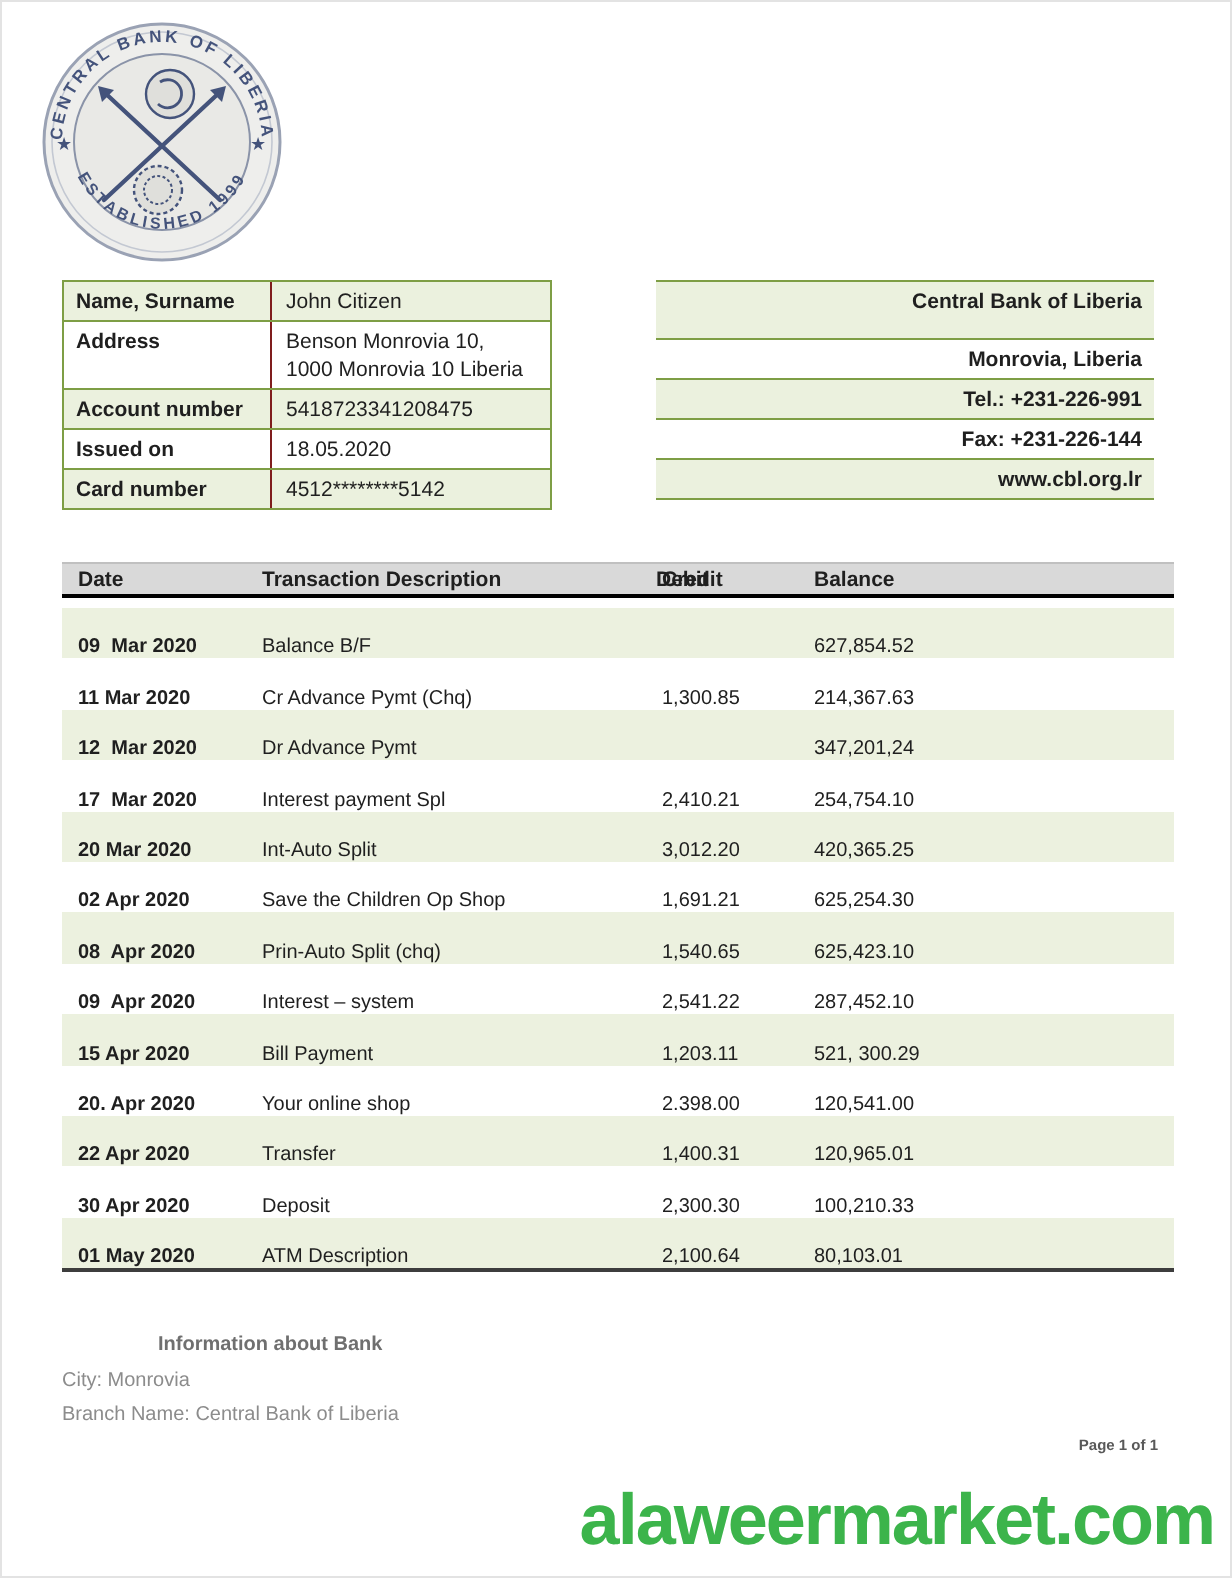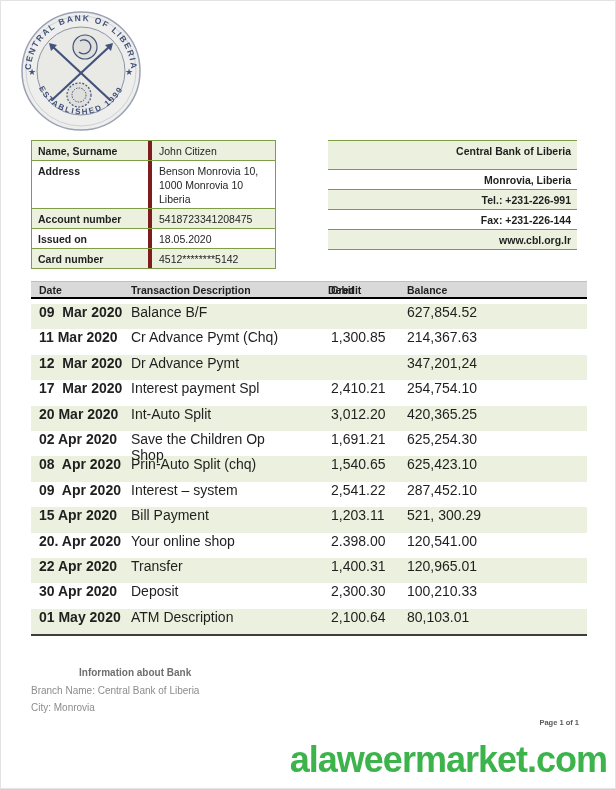--- a/index.html
+++ b/index.html
@@ -16,22 +16,22 @@
 
   
   .customer-table {
     position: absolute; left: 30px; top: 139px; width: 245px;
     border-top: 1px solid #7e9e45; border-left: 1px solid #7e9e45; border-right: 1px solid #7e9e45;
     font-size: 10.5px;
   }
   .customer-row { display: flex; border-bottom: 1px solid #7e9e45; background: #fff; }
   .customer-row.green { background: #ebf1de; }
   .customer-label {
-    width: 120px; font-weight: bold; padding: 2.5px 4px 2.5px 6px;
-    border-right: 4px solid #7f1d1d; line-height: 14px;
+    width: 104px; font-weight: bold; padding: 2.5px 4px 2.5px 6px;
+    border-right: 1px solid #7f1d1d; line-height: 14px;
   }
   .customer-value { flex: 1; padding: 2.5px 4px 2.5px 7px; line-height: 14px; white-space: pre-line; }
 
   
   .bank-table {
     position: absolute; left: 327px; top: 139px; width: 249px;
     border-top: 1px solid #7e9e45; font-size: 10.5px;
   }
   .bank-row {
     border-bottom: 1px solid #7e9e45; background: #fff;
@@ -41,21 +41,21 @@
   .bank-row.tall { height: 29px; }
 
   
   .txn-table { position: absolute; left: 30px; top: 280px; width: 556px; }
   .txn-header {
     display: flex; background: #d9d9d9; height: 18px; align-items: center;
     border-top: 1px solid #c0c0c0; border-bottom: 2px solid #000;
     font-size: 10.5px; font-weight: bold;
   }
   .txn-rows { margin-top: 5px; border-bottom: 2px solid #3d3d3d; }
-  .txn-row { display: flex; height: 25.4px; align-items: flex-start; background: #fff; font-size: 14px; }
+  .txn-row { display: flex; height: 25.4px; align-items: flex-end; background: #fff; font-size: 10px; }
   .txn-row.green { background: #ecf1df; }
   .cell-date   { width: 100px; padding-left: 8px; font-weight: bold; white-space: pre; }
   .cell-desc   { width: 157px; }
   .cell-debit  { width: 43px; padding-left: 40px; }
   .cell-credit { width: 76px; }
   .cell-balance{ flex: 1; }
   .txn-header .cell-date { font-weight: bold; }
 
   
   .footer-info { position: absolute; left: 30px; top: 663px; font-size: 10px; line-height: 17.5px; }
@@ -257,21 +257,21 @@
     <div class="cell-desc">ATM Description</div>
     <div class="cell-debit"></div>
     <div class="cell-credit">2,100.64</div>
     <div class="cell-balance">80,103.01</div>
   </div>
 </div>
   </div>
 
   <div class="footer-info">
     <div class="footer-title">Information about Bank</div>
+    <div class="footer-line">City: Monrovia</div>
     <div class="footer-line">Branch Name: Central Bank of Liberia</div>
-    <div class="footer-line">City: Monrovia</div>
   </div>
 
   <div class="page-number">Page 1 of 1</div>
 
   <div class="watermark">alaweermarket.com</div>
 
 </div>
 
 </body></html>

